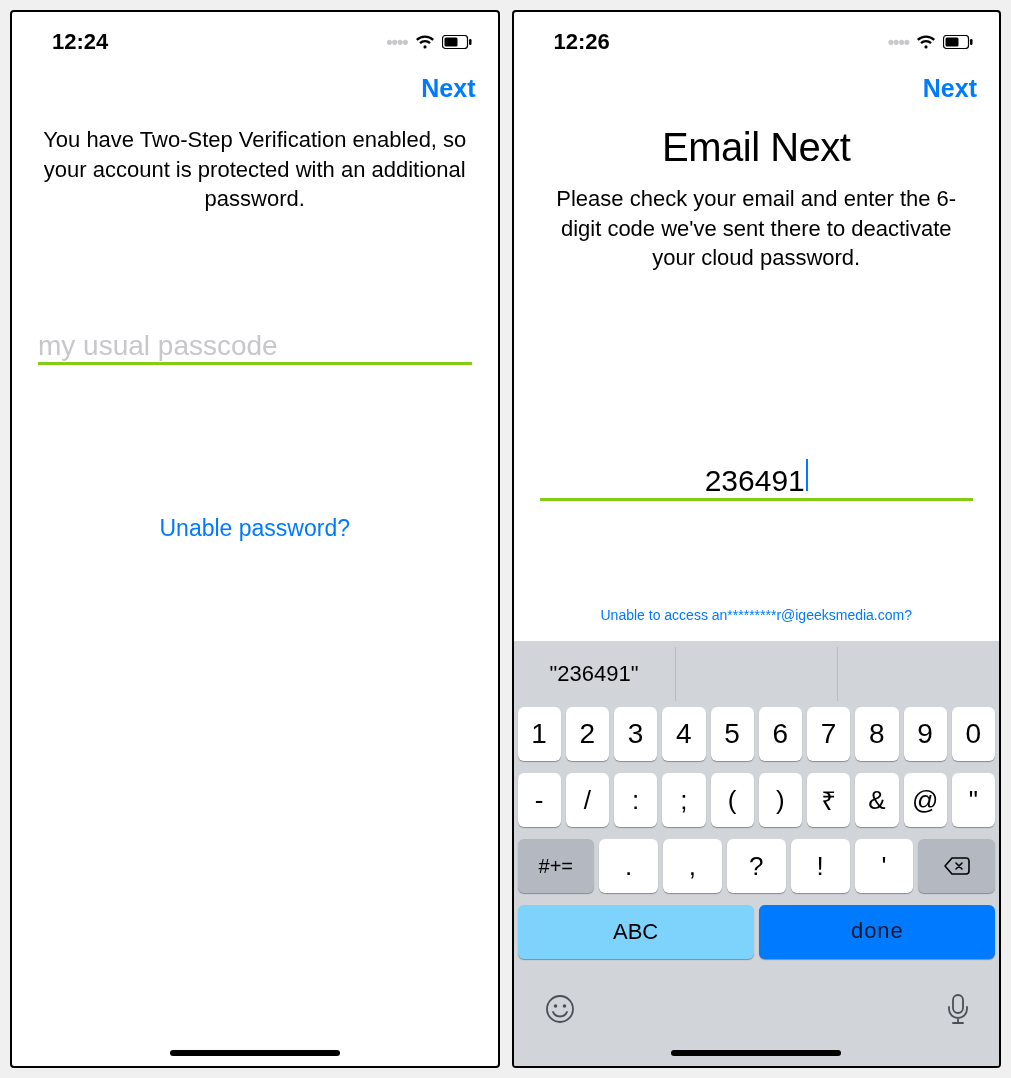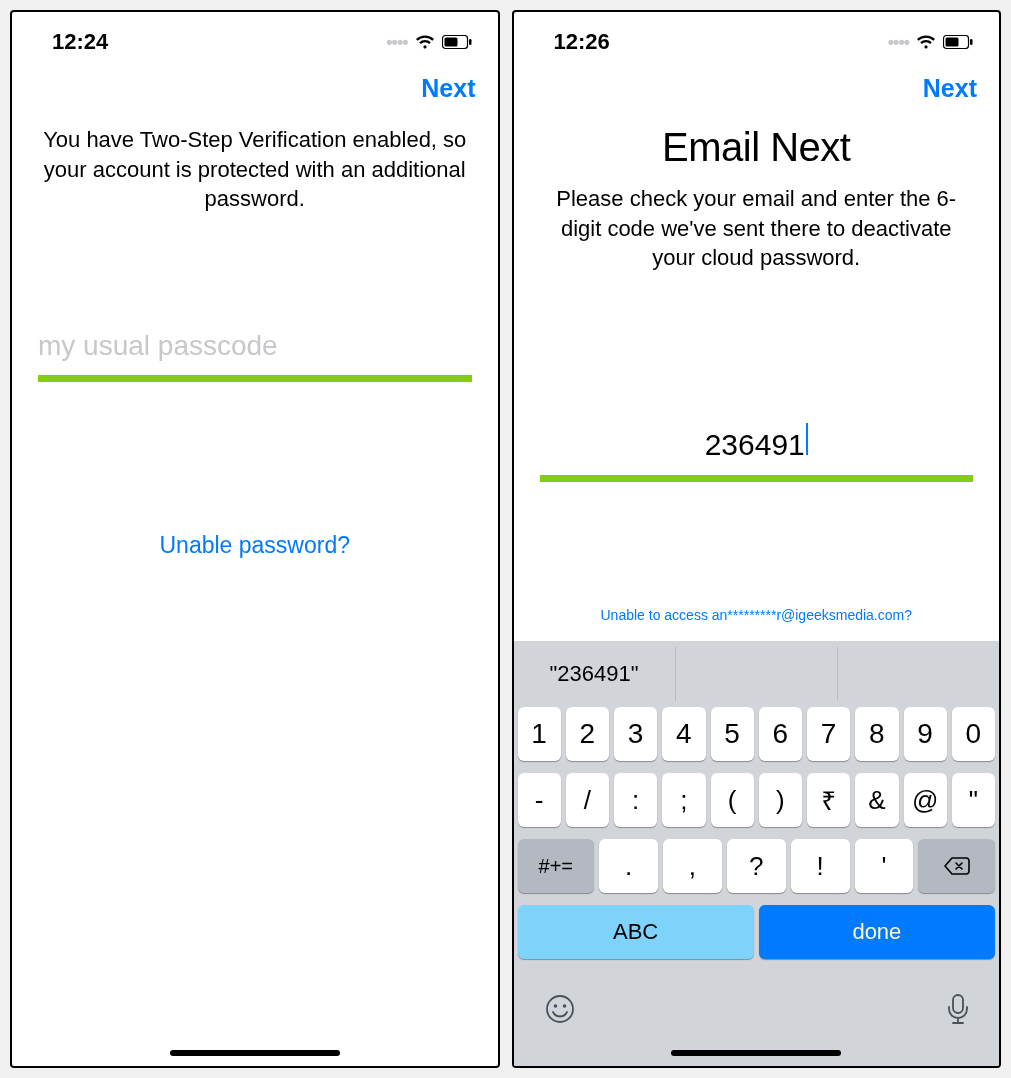--- a/index.html
+++ b/index.html
@@ -66,37 +66,38 @@
     .page-subtitle {
       text-align: center;
       font-size: 22px;
       font-weight: 400;
       color: #000;
       line-height: 1.35;
       margin: 14px 28px 0;
     }
     .input-wrap {
       margin: 116px 26px 0;
-      border-bottom: 7px solid #84cc16;
-      padding-bottom: 13px;
+      border-bottom: 3px solid #84cc16;
+      padding-bottom: 0;
     }
     .input-wrap.centered { margin-top: 150px; text-align: center; }
     .text-input {
       border: none;
       font-size: 28px;
       width: 100%;
       outline: none;
       color: #000;
       font-family: inherit;
     }
     .text-input::placeholder { color: #c7c7cc; }
     .code-display {
       display: inline-flex;
       align-items: baseline;
       font-size: 30px;
+      margin-top: 36px;
     }
     .caret {
       width: 2px;
       height: 32px;
       background: #007aff;
       display: inline-block;
       vertical-align: middle;
       margin-left: 1px;
     }
     .link-btn {
@@ -155,21 +156,21 @@
       cursor: pointer;
       user-select: none;
       min-width: 0;
     }
     .key.sym { font-size: 26px; }
     .key.special { background: #b4b9c1; font-size: 20px; }
     .key.backspace { background: #b4b9c1; }
     .key.shift { flex: 1.3; }
     .key.space { flex: 4; font-size: 22px; }
     .key.abc { flex: 1.6; background: #7dd3fc; font-size: 22px; }
-    .key.done { flex: 1.6; background: #007aff; color: #fef9c3; font-size: 22px; }
+    .key.done { flex: 1.6; background: #007aff; color: #0f172a; font-size: 22px; font-family: Liberation Mono, monospace; }
     .kb-bottom {
       display: flex;
       justify-content: space-between;
       align-items: center;
       padding: 22px 30px 34px;
       font-size: 30px;
       color: #4b4f57;
     }
     .content-area { flex: 1; display: flex; flex-direction: column; position: relative; }
   </style>

